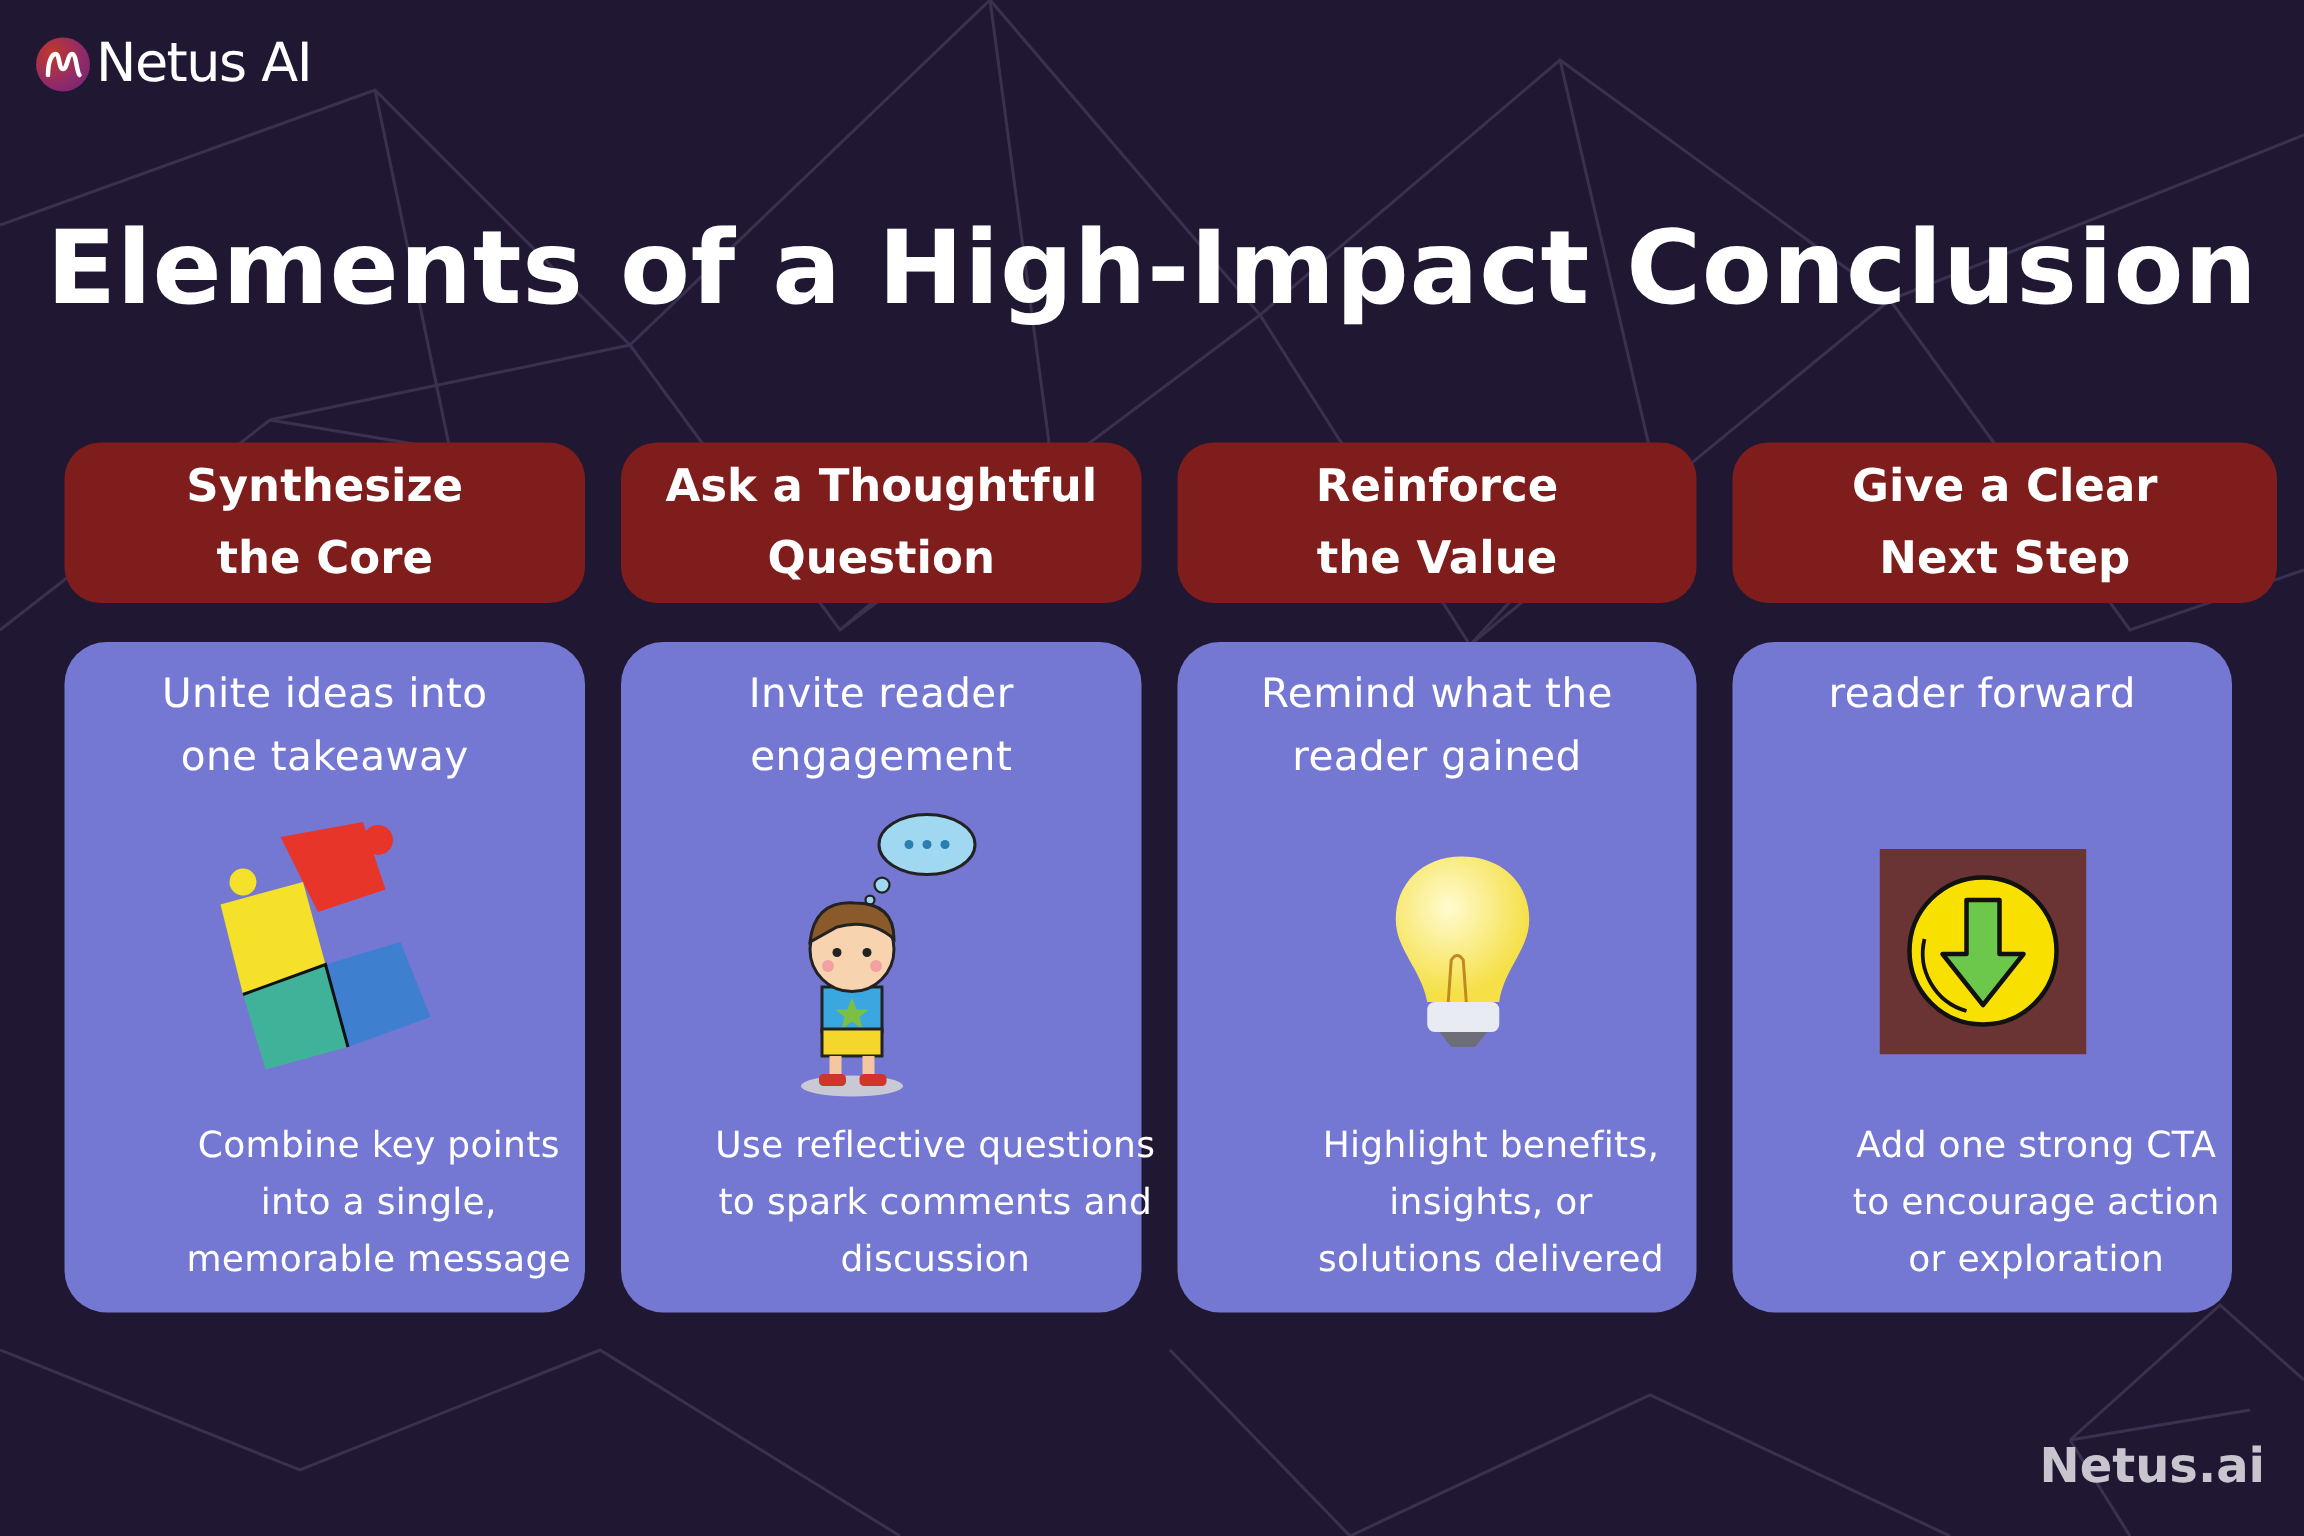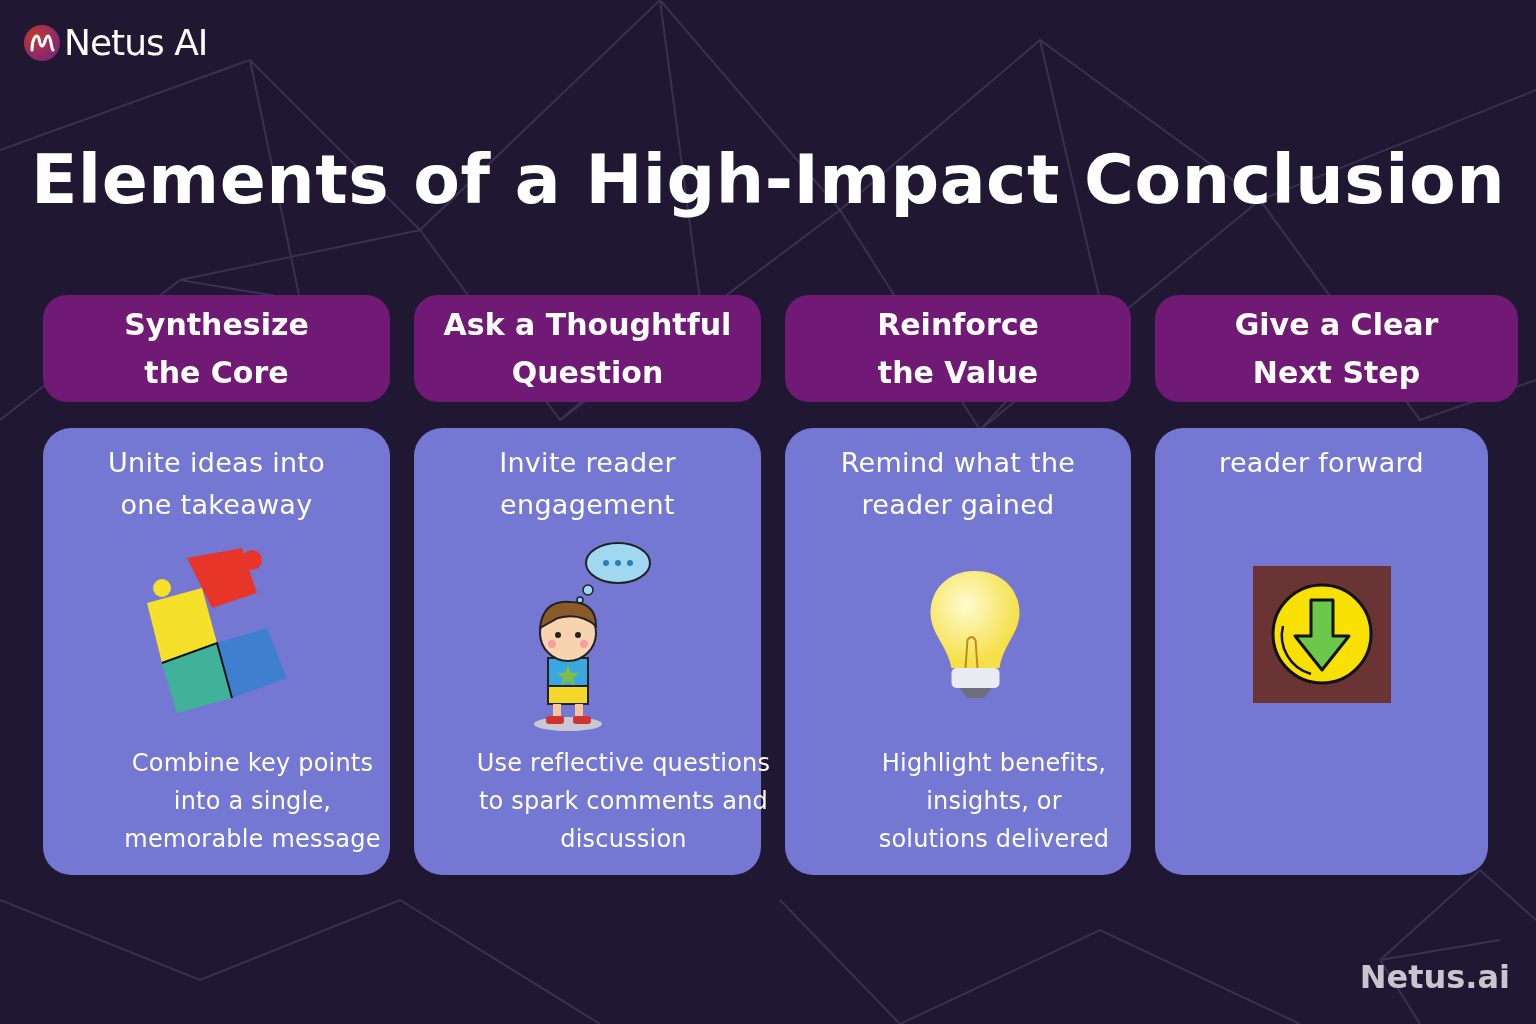--- a/index.html
+++ b/index.html
@@ -3,21 +3,21 @@
 <meta charset="utf-8">
 <style>
   html,body{margin:0;padding:0;}
   body{width:1536px;height:1024px;overflow:hidden;background:#201833;position:relative;font-family:"Liberation Sans",sans-serif;}
   .bg-lines{position:absolute;left:0;top:0;width:1536px;height:1024px;}
   .logo{position:absolute;left:24px;top:22px;display:flex;align-items:center;gap:4px;}
   .logo-mark{width:36px;height:36px;border-radius:50%;background:radial-gradient(circle at 30% 30%,#c0392b,#8e2a6b 60%,#6a2474);display:flex;align-items:center;justify-content:center;}
   .logo-text{color:#fff;font-size:36px;font-family:"DejaVu Sans",sans-serif;letter-spacing:-1px;}
   .title{position:absolute;left:0;top:140px;width:1536px;text-align:center;color:#fff;font-size:68px;font-weight:bold;font-family:"DejaVu Sans",sans-serif;letter-spacing:0.5px;}
   .col{position:absolute;top:295px;}
-  .head{height:107px;border-radius:24px;background:#701a75;color:#fff;font-weight:bold;font-size:30px;font-family:"DejaVu Sans",sans-serif;display:flex;flex-direction:column;align-items:center;justify-content:center;line-height:48px;text-align:center;}
+  .head{height:107px;border-radius:24px;background:#7f1d1d;color:#fff;font-weight:bold;font-size:30px;font-family:"DejaVu Sans",sans-serif;display:flex;flex-direction:column;align-items:center;justify-content:center;line-height:48px;text-align:center;}
   .body{position:absolute;top:133px;left:0;height:447px;border-radius:28px;background:#7478d2;color:#fff;text-align:center;}
   .sub{position:absolute;top:14px;left:0;width:100%;font-size:27px;line-height:42px;font-family:"DejaVu Sans",sans-serif;font-weight:normal;letter-spacing:0.3px;}
   .desc{position:absolute;top:316px;left:0;width:100%;font-size:24px;line-height:38px;font-family:"DejaVu Sans",sans-serif;letter-spacing:0.2px;padding-left:36px;}
   .illus{position:absolute;left:50%;transform:translateX(-50%);}
   .wm{position:absolute;right:26px;top:958px;color:#c9c5cf;font-size:32px;font-weight:bold;font-family:"DejaVu Sans",sans-serif;}
 </style>
 </head>
 <body>
 
 <svg class="bg-lines" viewBox="0 0 1536 1024">
@@ -151,16 +151,21 @@
   <div class="body" style="width:333px;">
     <div class="sub">
         <div>reader forward</div>
     </div>
     <svg class="illus" style="top:138px;" width="138" height="137" viewBox="0 0 138 137">
       <rect x="0" y="0" width="138" height="137" fill="#6a3434"></rect>
       <circle cx="69" cy="68" r="49" fill="#f8e000" stroke="#111" stroke-width="3"></circle>
       <path d="M30 60 A40 40 0 0 0 58 108" stroke="#111" stroke-width="2.5" fill="none"></path>
       <path d="M58 34 L80 34 L80 70 L96 70 L69 104 L42 70 L58 70 Z" fill="#6cc84a" stroke="#111" stroke-width="3" stroke-linejoin="round"></path>
     </svg>
+    <div class="desc">
+      <div>Add one strong CTA</div>
+        <div>to encourage action</div>
+        <div>or exploration</div>
+    </div>
   </div>
 </div>
 
 <div class="wm">Netus.ai</div>
 
 </body></html>

